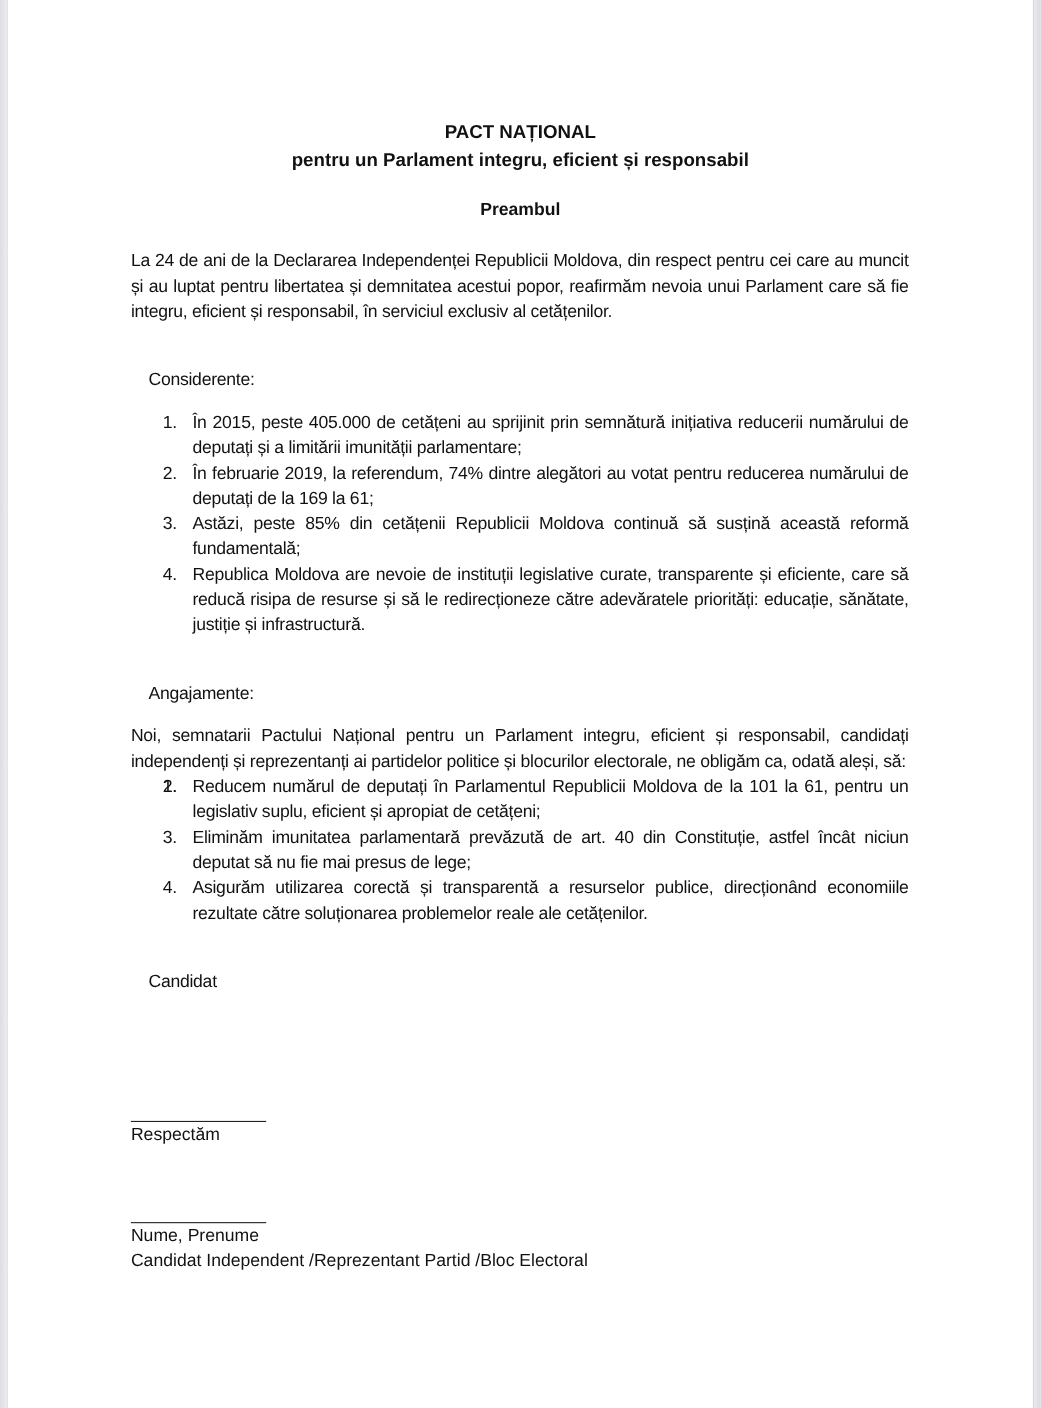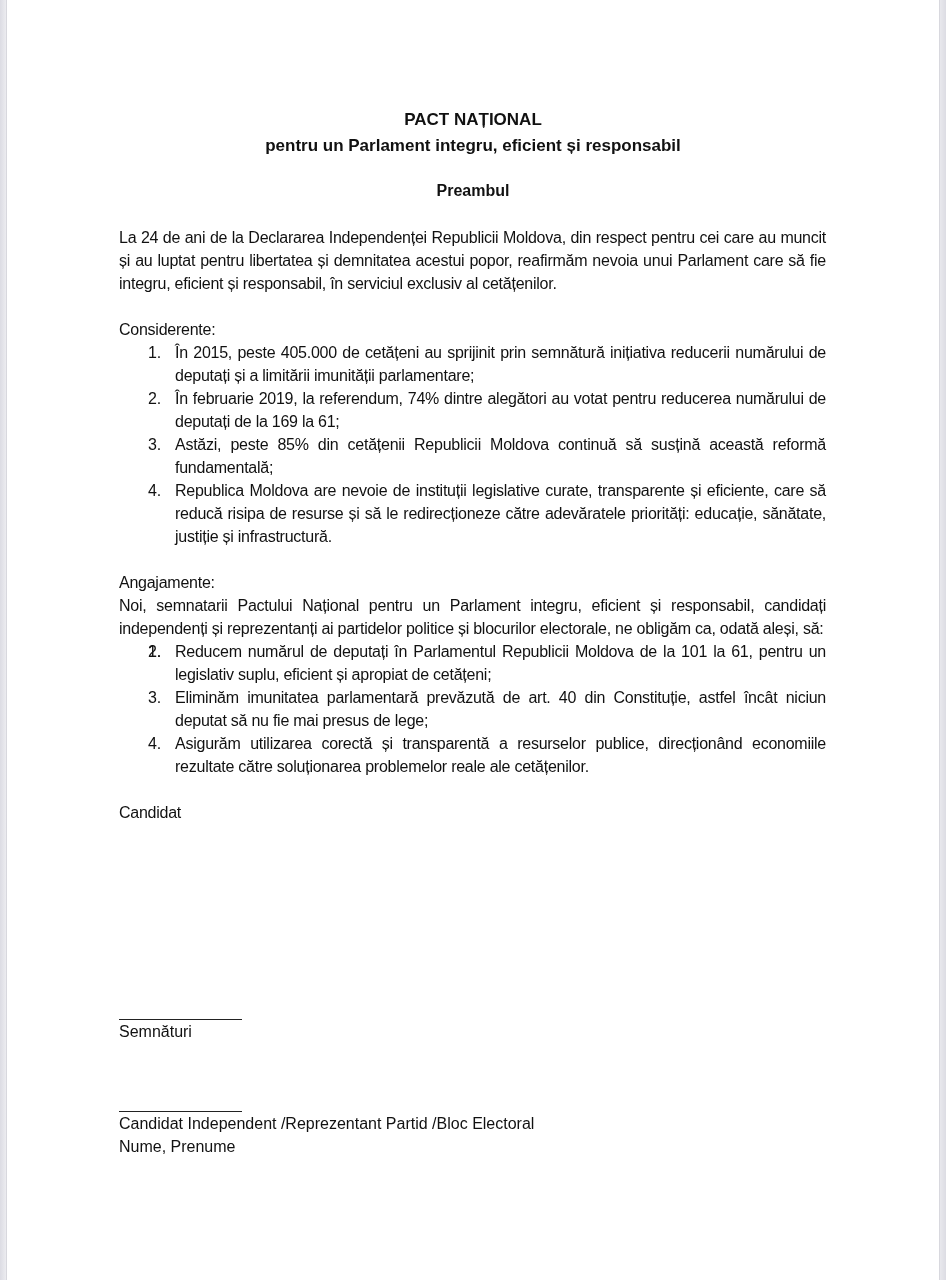--- a/index.html
+++ b/index.html
@@ -24,21 +24,21 @@
   .t2 { top:136px; }
   .t3 { top:182px; font-size:16px; }
 
   .body-text {
     position:absolute; left:119px; width:707px;
     font-family: "Liberation Sans Narrow", "Liberation Sans", sans-serif;
     font-size:16px; line-height:23px; text-align:justify;
     letter-spacing:-0.25px;
   }
   .para { margin:0; }
-  .label { margin:0; }
+  .label { margin:16px; }
   ol { margin:0; padding:0; list-style:none; }
   ol li { position:relative; padding-left:56px; text-align:justify; }
   ol li .num { position:absolute; left:29px; top:0; }
 
   .sig {
     position:absolute; left:119px; font-size:16px; line-height:23px;
   }
   .sig-line { width:123px; border-top:1px solid #222; height:0; }
 </style>
 </head>
@@ -71,20 +71,20 @@
     <li><span class="num">2.</span><span>Reducem numărul de deputați în Parlamentul Republicii Moldova de la 101 la 61, pentru un legislativ suplu, eficient și apropiat de cetățeni;</span></li>
     <li><span class="num">3.</span><span>Eliminăm imunitatea parlamentară prevăzută de art. 40 din Constituție, astfel încât niciun deputat să nu fie mai presus de lege;</span></li>
     <li><span class="num">4.</span><span>Asigurăm utilizarea corectă și transparentă a resurselor publice, direcționând economiile rezultate către soluționarea problemelor reale ale cetățenilor.</span></li>
   </ol>
   <div style="height:23px"></div>
   <p class="label">Candidat</p>
 </div>
 
 <div class="sig" style="top:1019px;">
   <div class="sig-line"></div>
-  <div>Semnături</div>
+  <div>Respectăm</div>
 </div>
 
 <div class="sig" style="top:1111px;">
   <div class="sig-line"></div>
+  <div>Nume, Prenume</div>
   <div>Candidat Independent /Reprezentant Partid /Bloc Electoral</div>
-  <div>Nume, Prenume</div>
 </div>
 
 </body></html>

